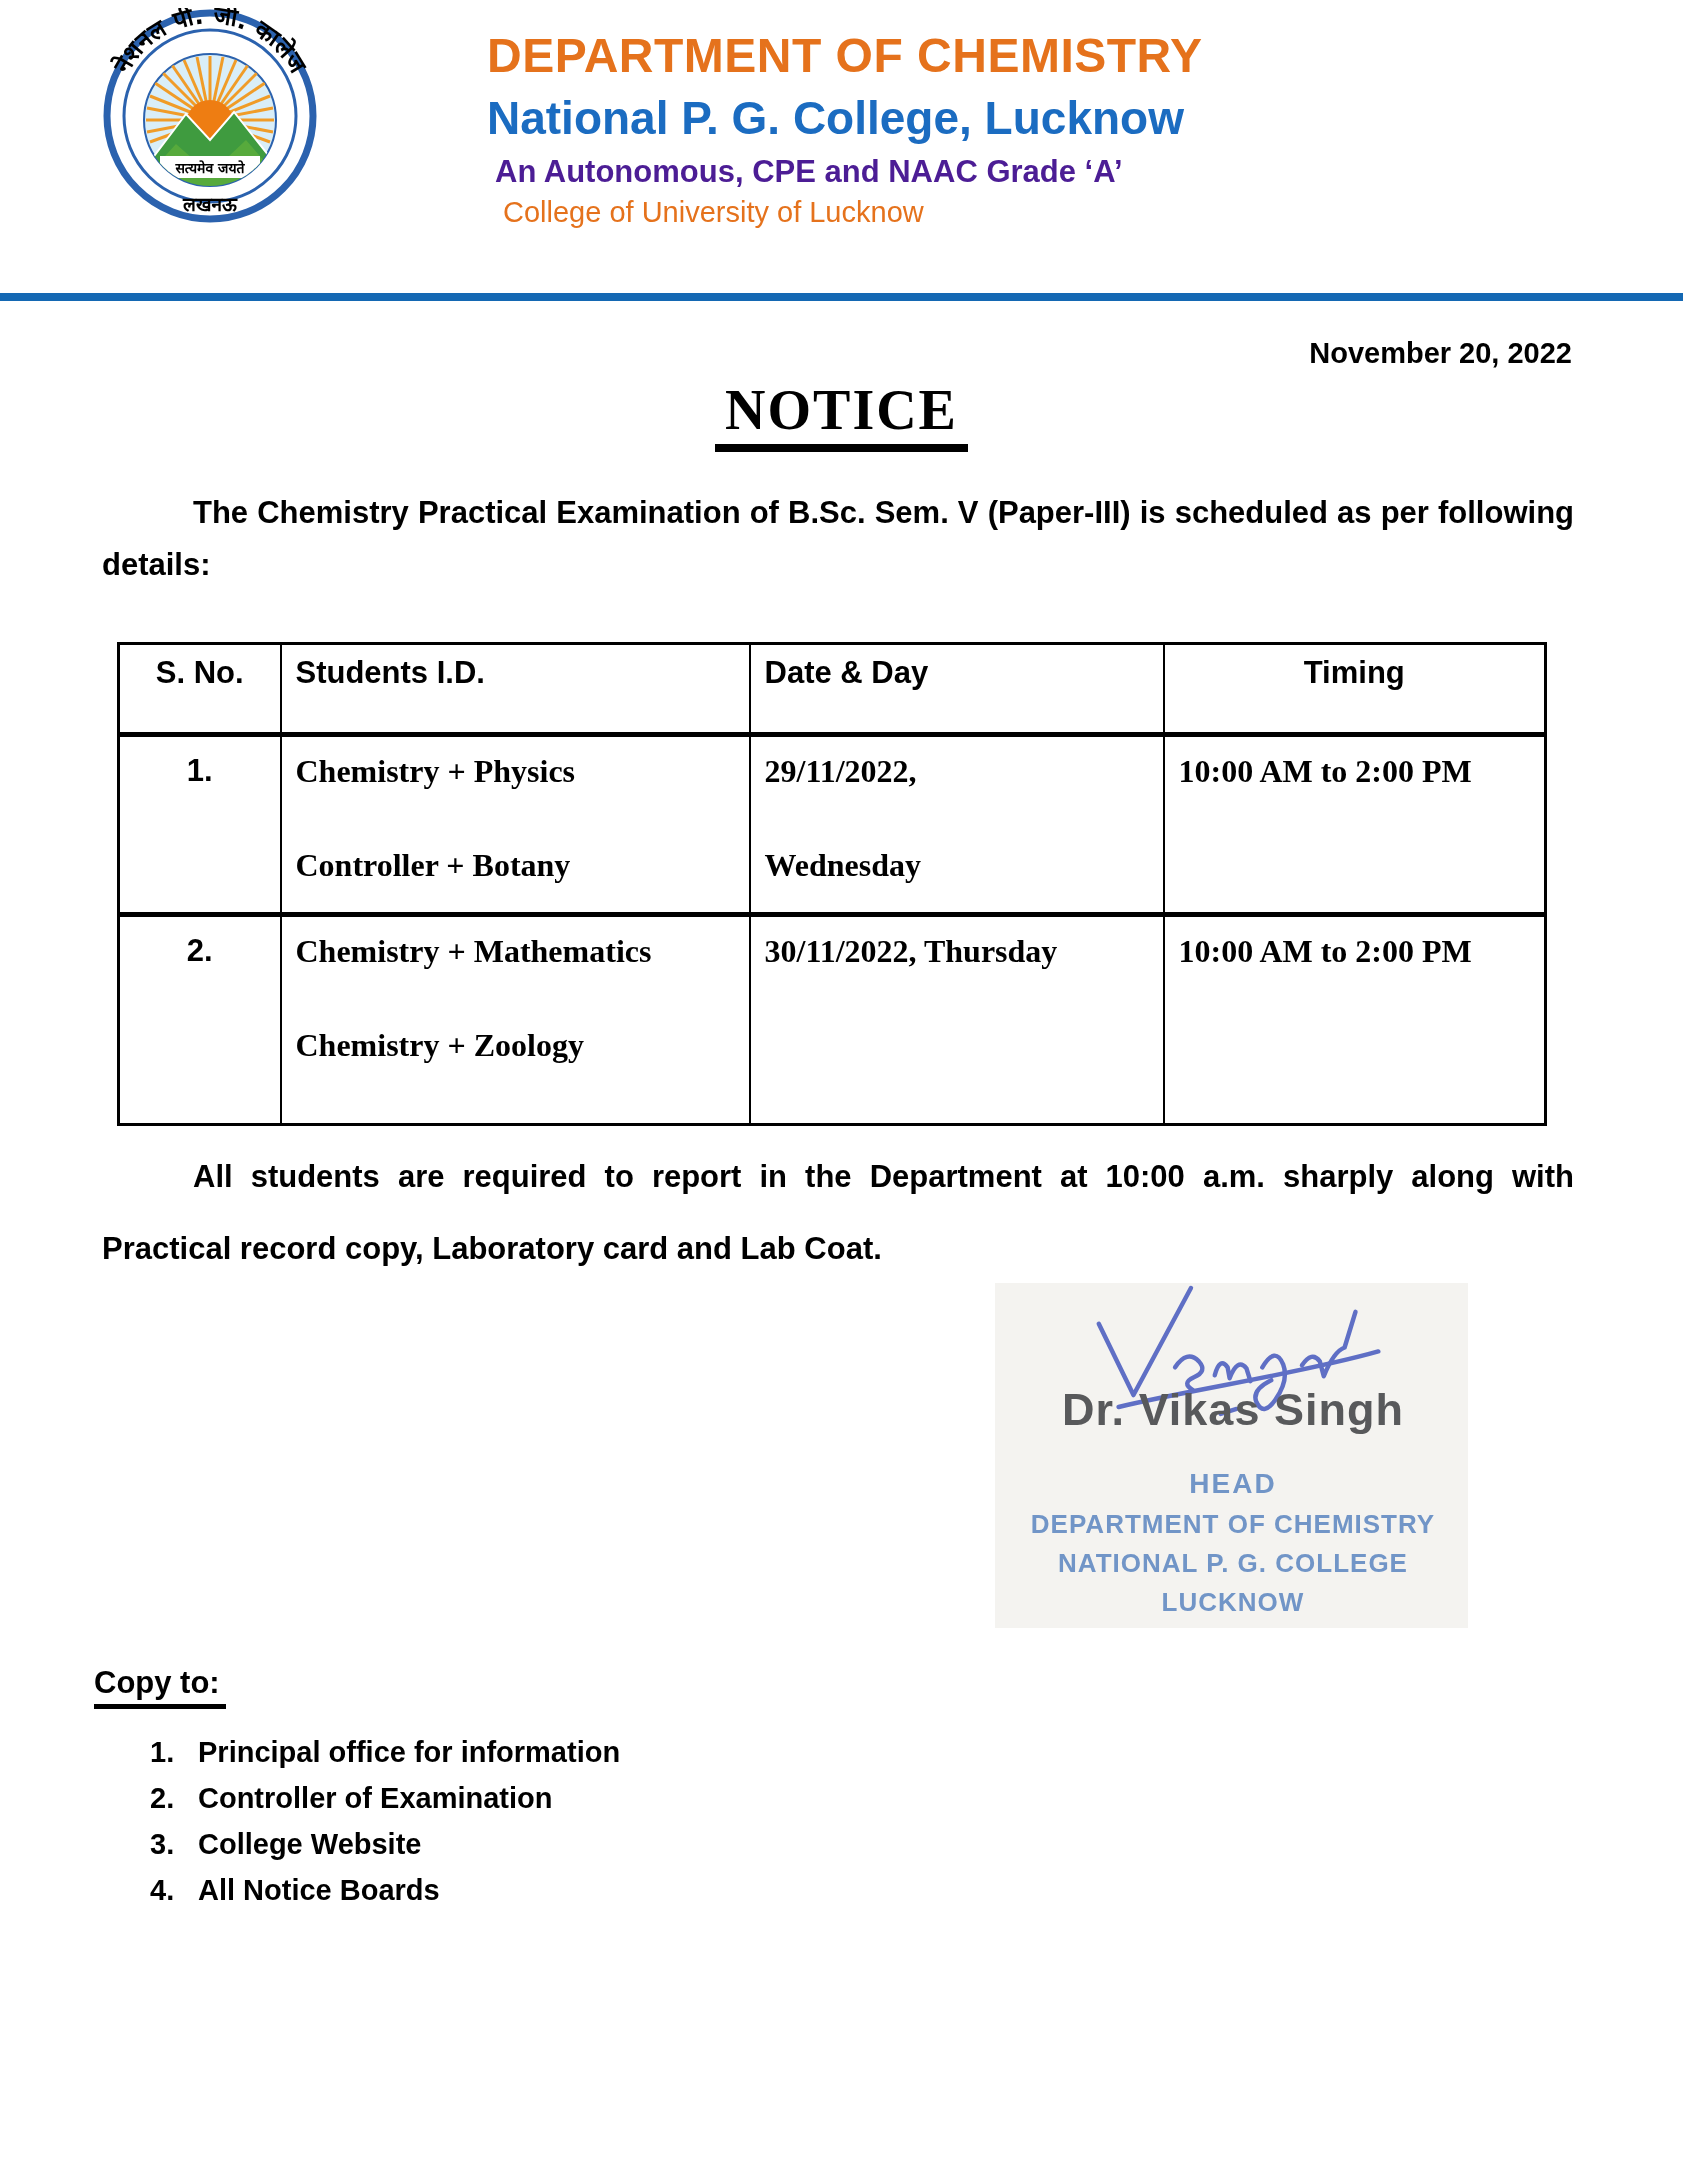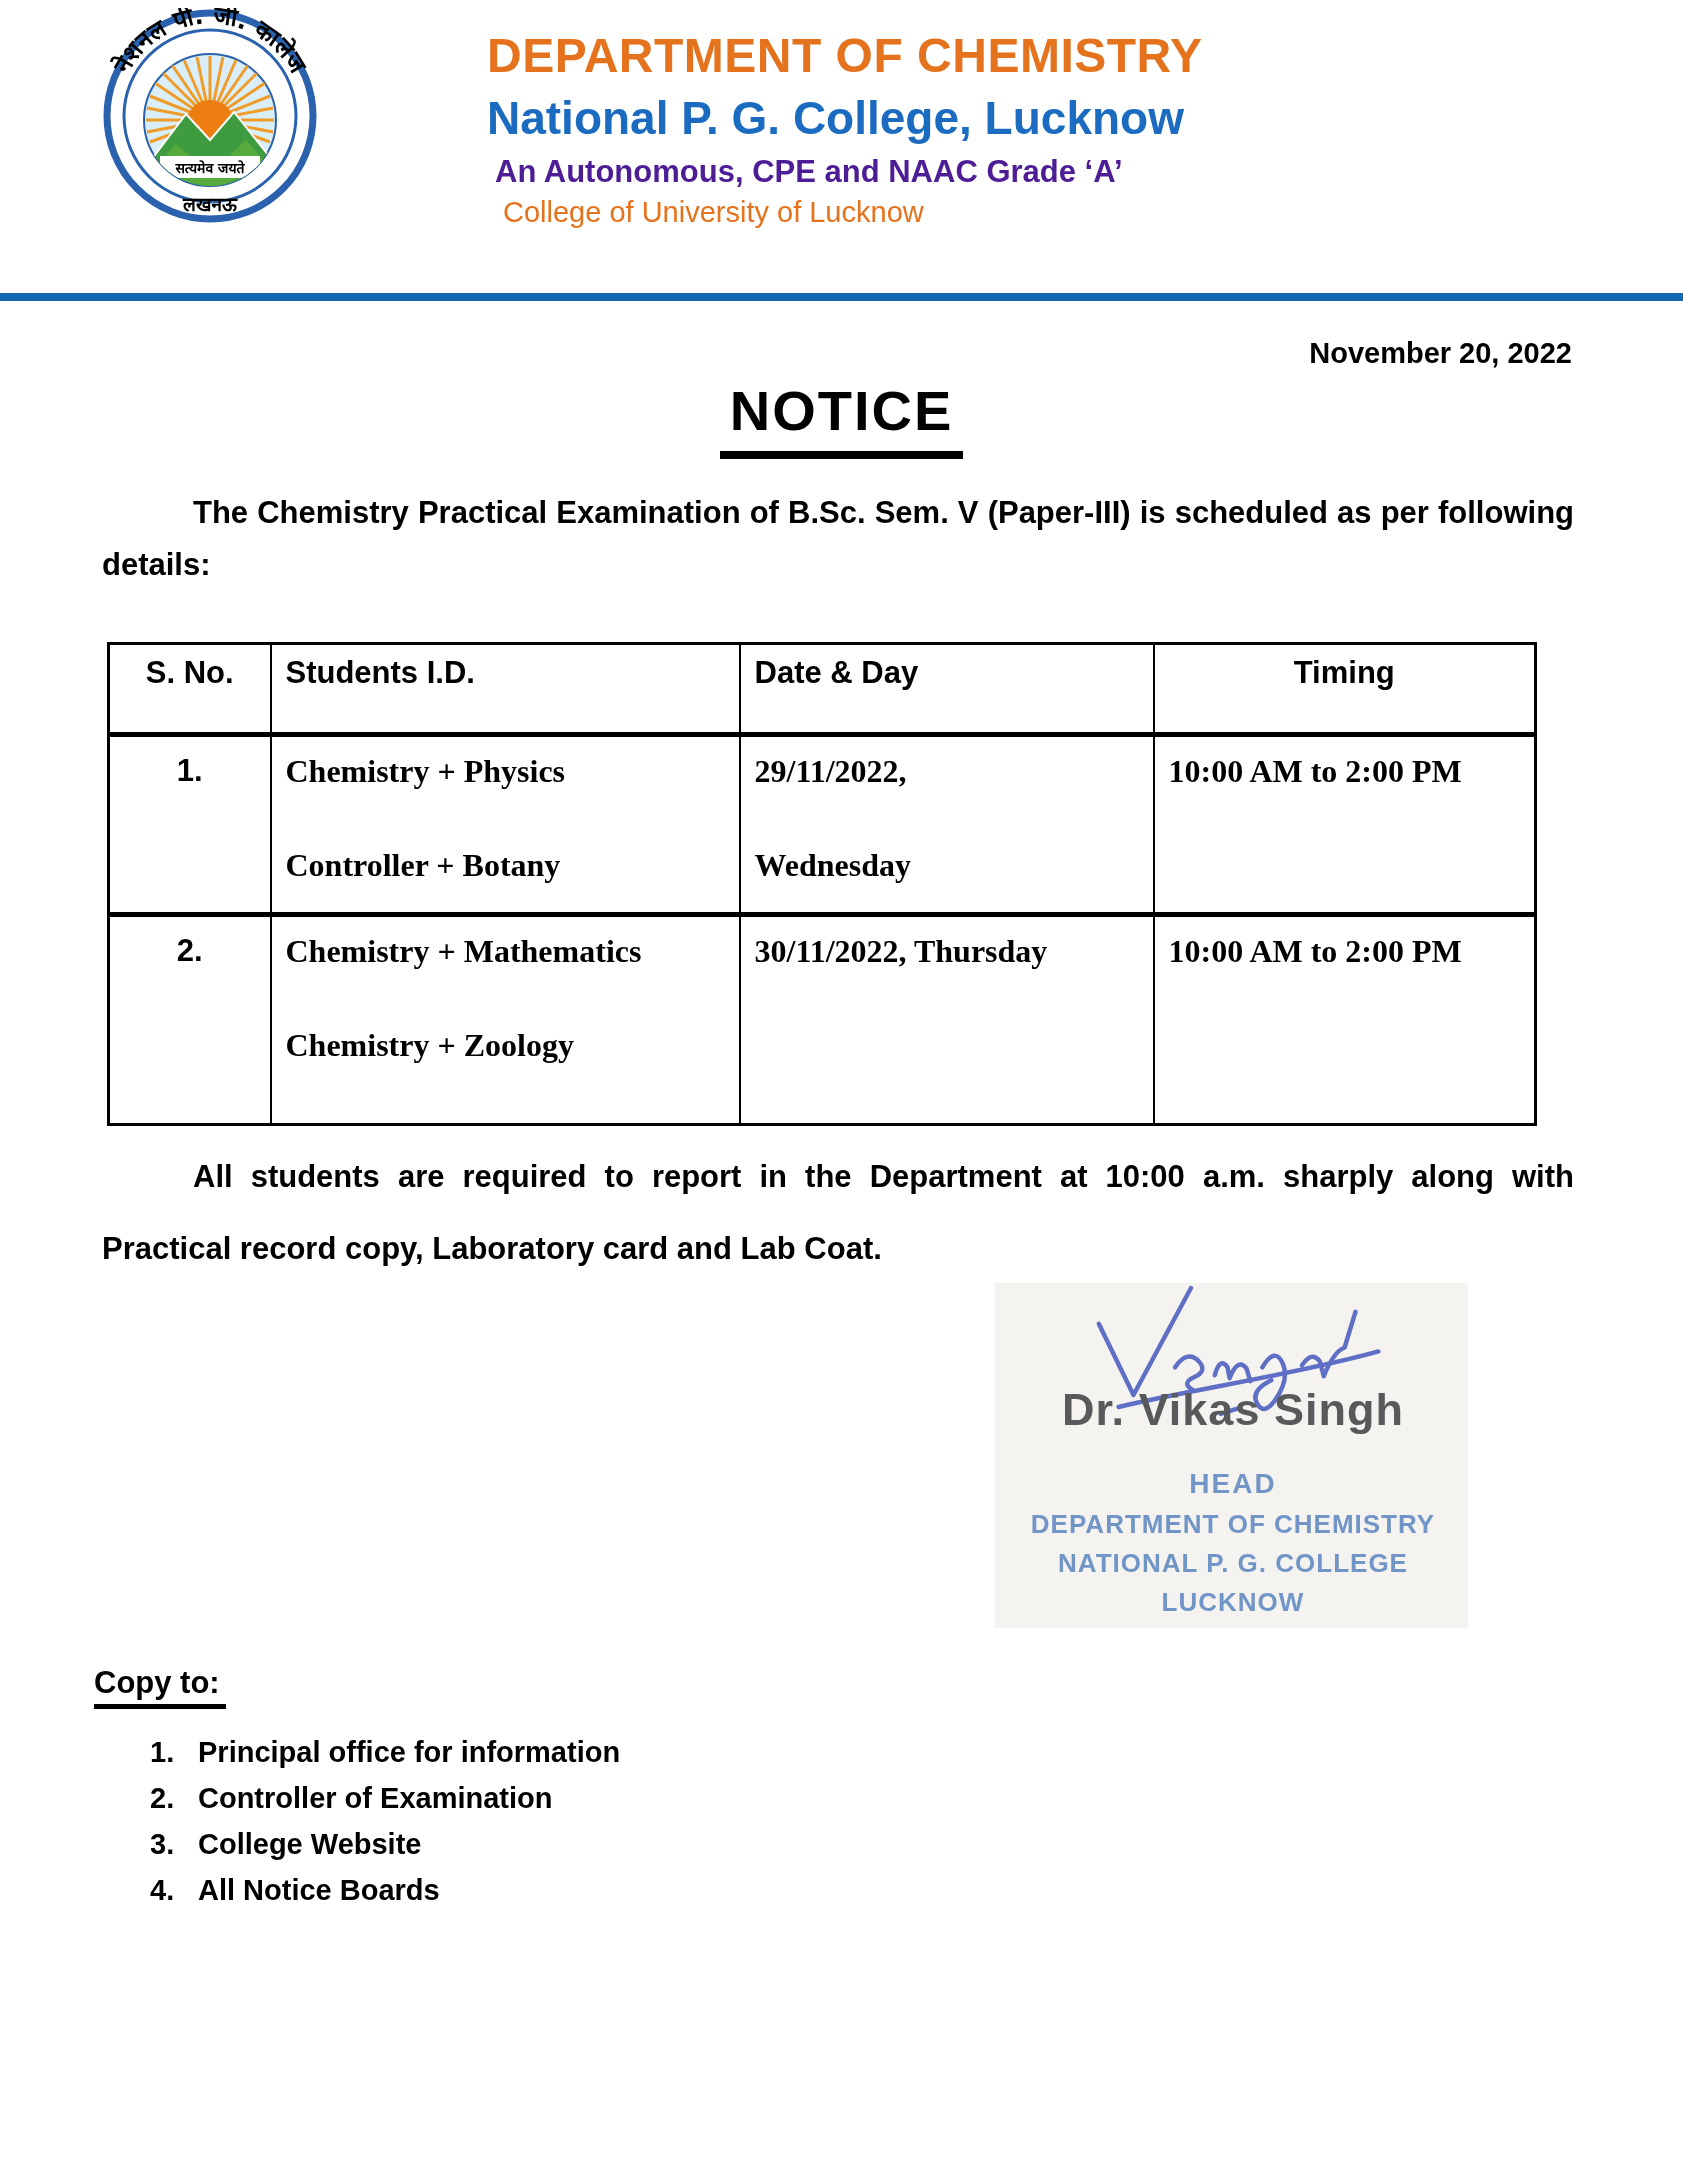--- a/index.html
+++ b/index.html
@@ -21,32 +21,32 @@
   .h-college { font-size:46px; font-weight:bold; color:#1b6cc1; margin-top:8px; }
   .h-auto    { font-size:31px; font-weight:bold; color:#4c1d95; margin-top:9px; padding-left:8px; }
   .h-univ    { font-size:29px; font-weight:normal; color:#e5721c; margin-top:6px; padding-left:16px; }
   .rule { position:absolute; left:0; top:293px; width:1683px; height:8px; background:#1468b3; }
 
   
   .date-line { position:absolute; top:337px; right:111px; font-size:29px; font-weight:bold; }
   .notice-wrap { position:absolute; top:378px; left:0; width:1683px; text-align:center; }
   .notice-title {
     display:inline-block; font-size:56px; font-weight:bold; letter-spacing:2px;
-    border-bottom:8px solid #000; padding:0 10px 8px 10px;
+    border-bottom:8px solid #000; padding:0 10px 2px 10px;font-family:Liberation Serif, serif;
   }
 
   
   .para { position:absolute; left:102px; width:1472px; font-size:31px; font-weight:bold;
           text-align:justify; }
   .para-intro { top:487px; text-indent:91px; line-height:1.68; }
   .para-body  { top:1141px; text-indent:91px; line-height:2.32; }
 
   
   .sched-table {
-    position:absolute; left:107px; top:642px; width:1428px;
+    position:absolute; left:117px; top:642px; width:1428px;
     border-collapse:collapse; table-layout:fixed;
   }
   .sched-table th, .sched-table td {
     border:2px solid #000; vertical-align:top; padding:10px 14px;
   }
   .sched-table { border:3px solid #000; }
   .sched-table thead th { border-bottom:5px solid #000; font-size:31px; font-weight:bold; text-align:left; height:91px; }
   .sched-table tbody tr { border-top:5px solid #000; }
   .col-sno { width:162px; }
   .col-stu { width:469px; }

